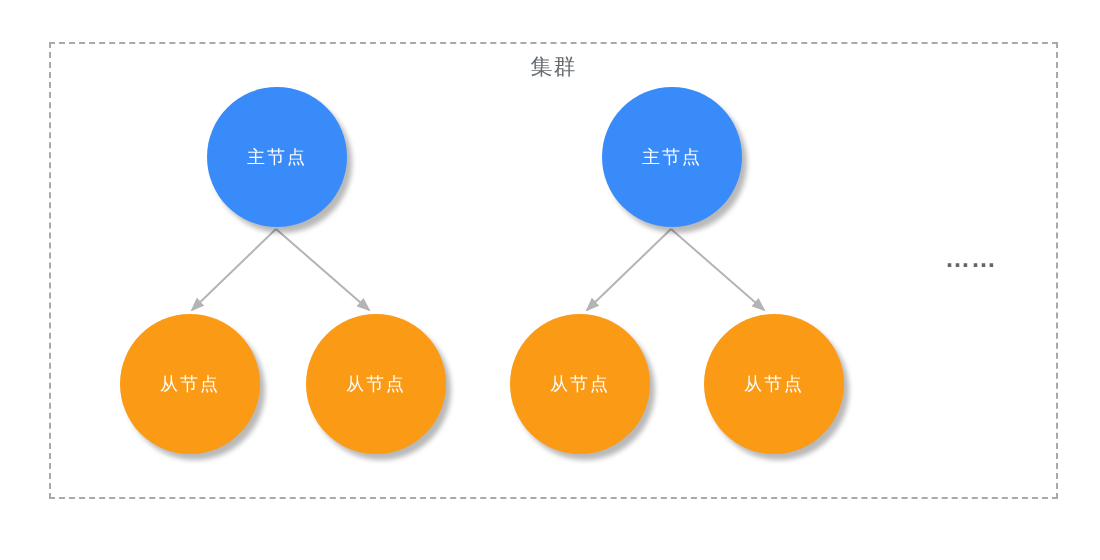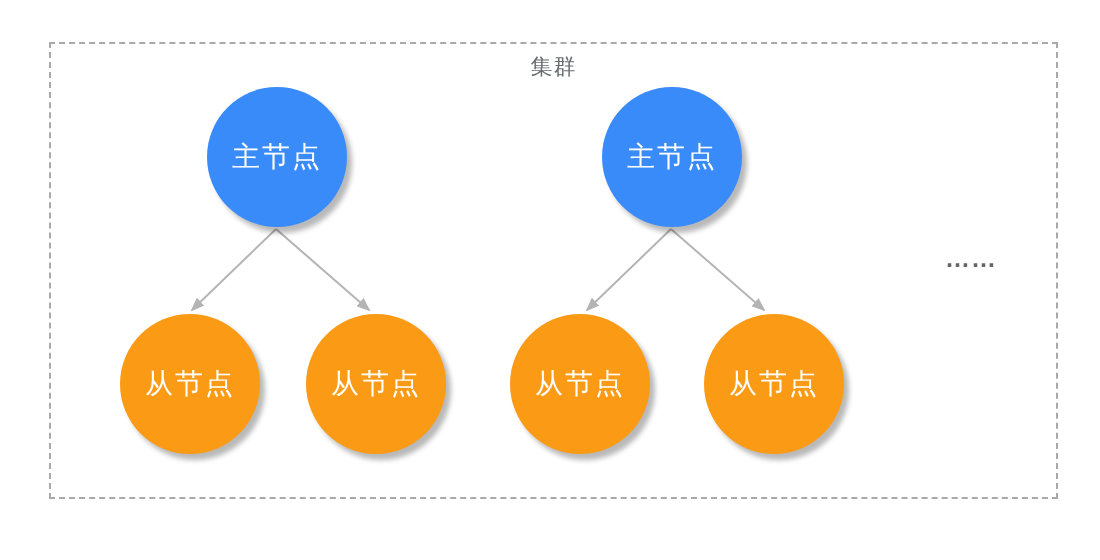--- a/index.html
+++ b/index.html
@@ -30,21 +30,21 @@
   }
 
   .node {
     position: absolute;
     width: 140px; height: 140px;
     border-radius: 50%;
     display: flex;
     align-items: center;
     justify-content: center;
     color: #ffffff;
-    font-size: 28px;
+    font-size: 18px;
     letter-spacing: 2px;
     box-shadow: 5px 6px 5px rgba(0,0,0,0.28);
   }
   .node.master { background: #3a8bfa; }
   .node.slave  { background: #fb9a14; justify-content: center; }
 
   .node.master-1 { left: 207px; top: 87px; }
   .node.master-2 { left: 602px; top: 87px; }
   .node.slave-1  { left: 120px; top: 314px; }
   .node.slave-2  { left: 306px; top: 314px; }

